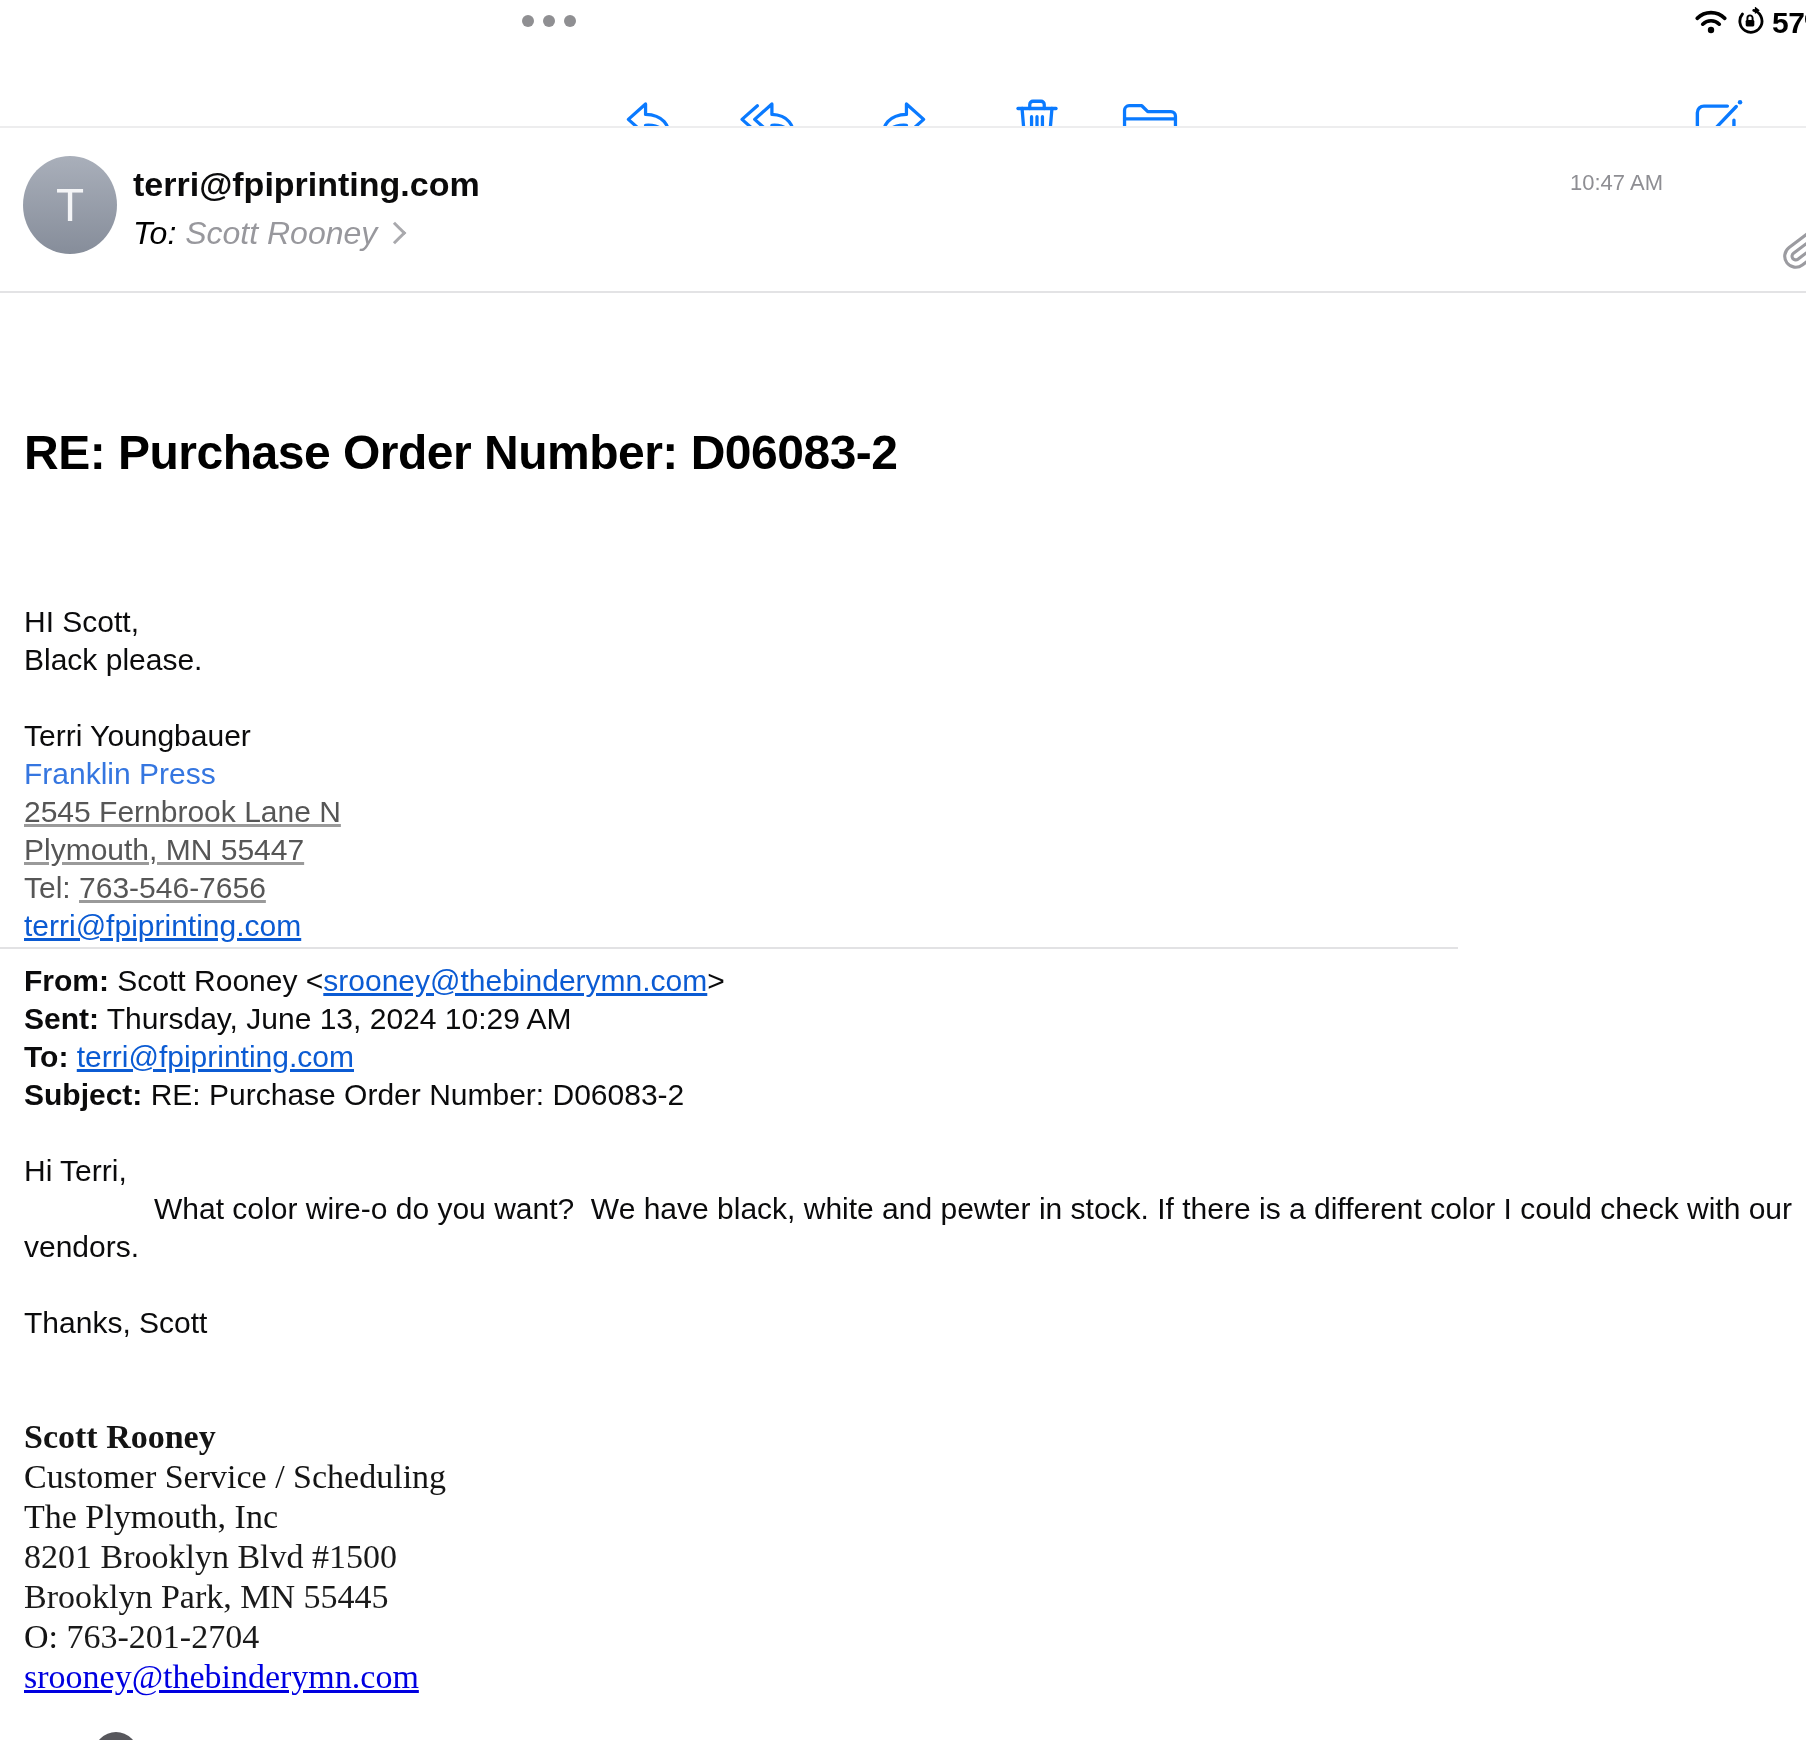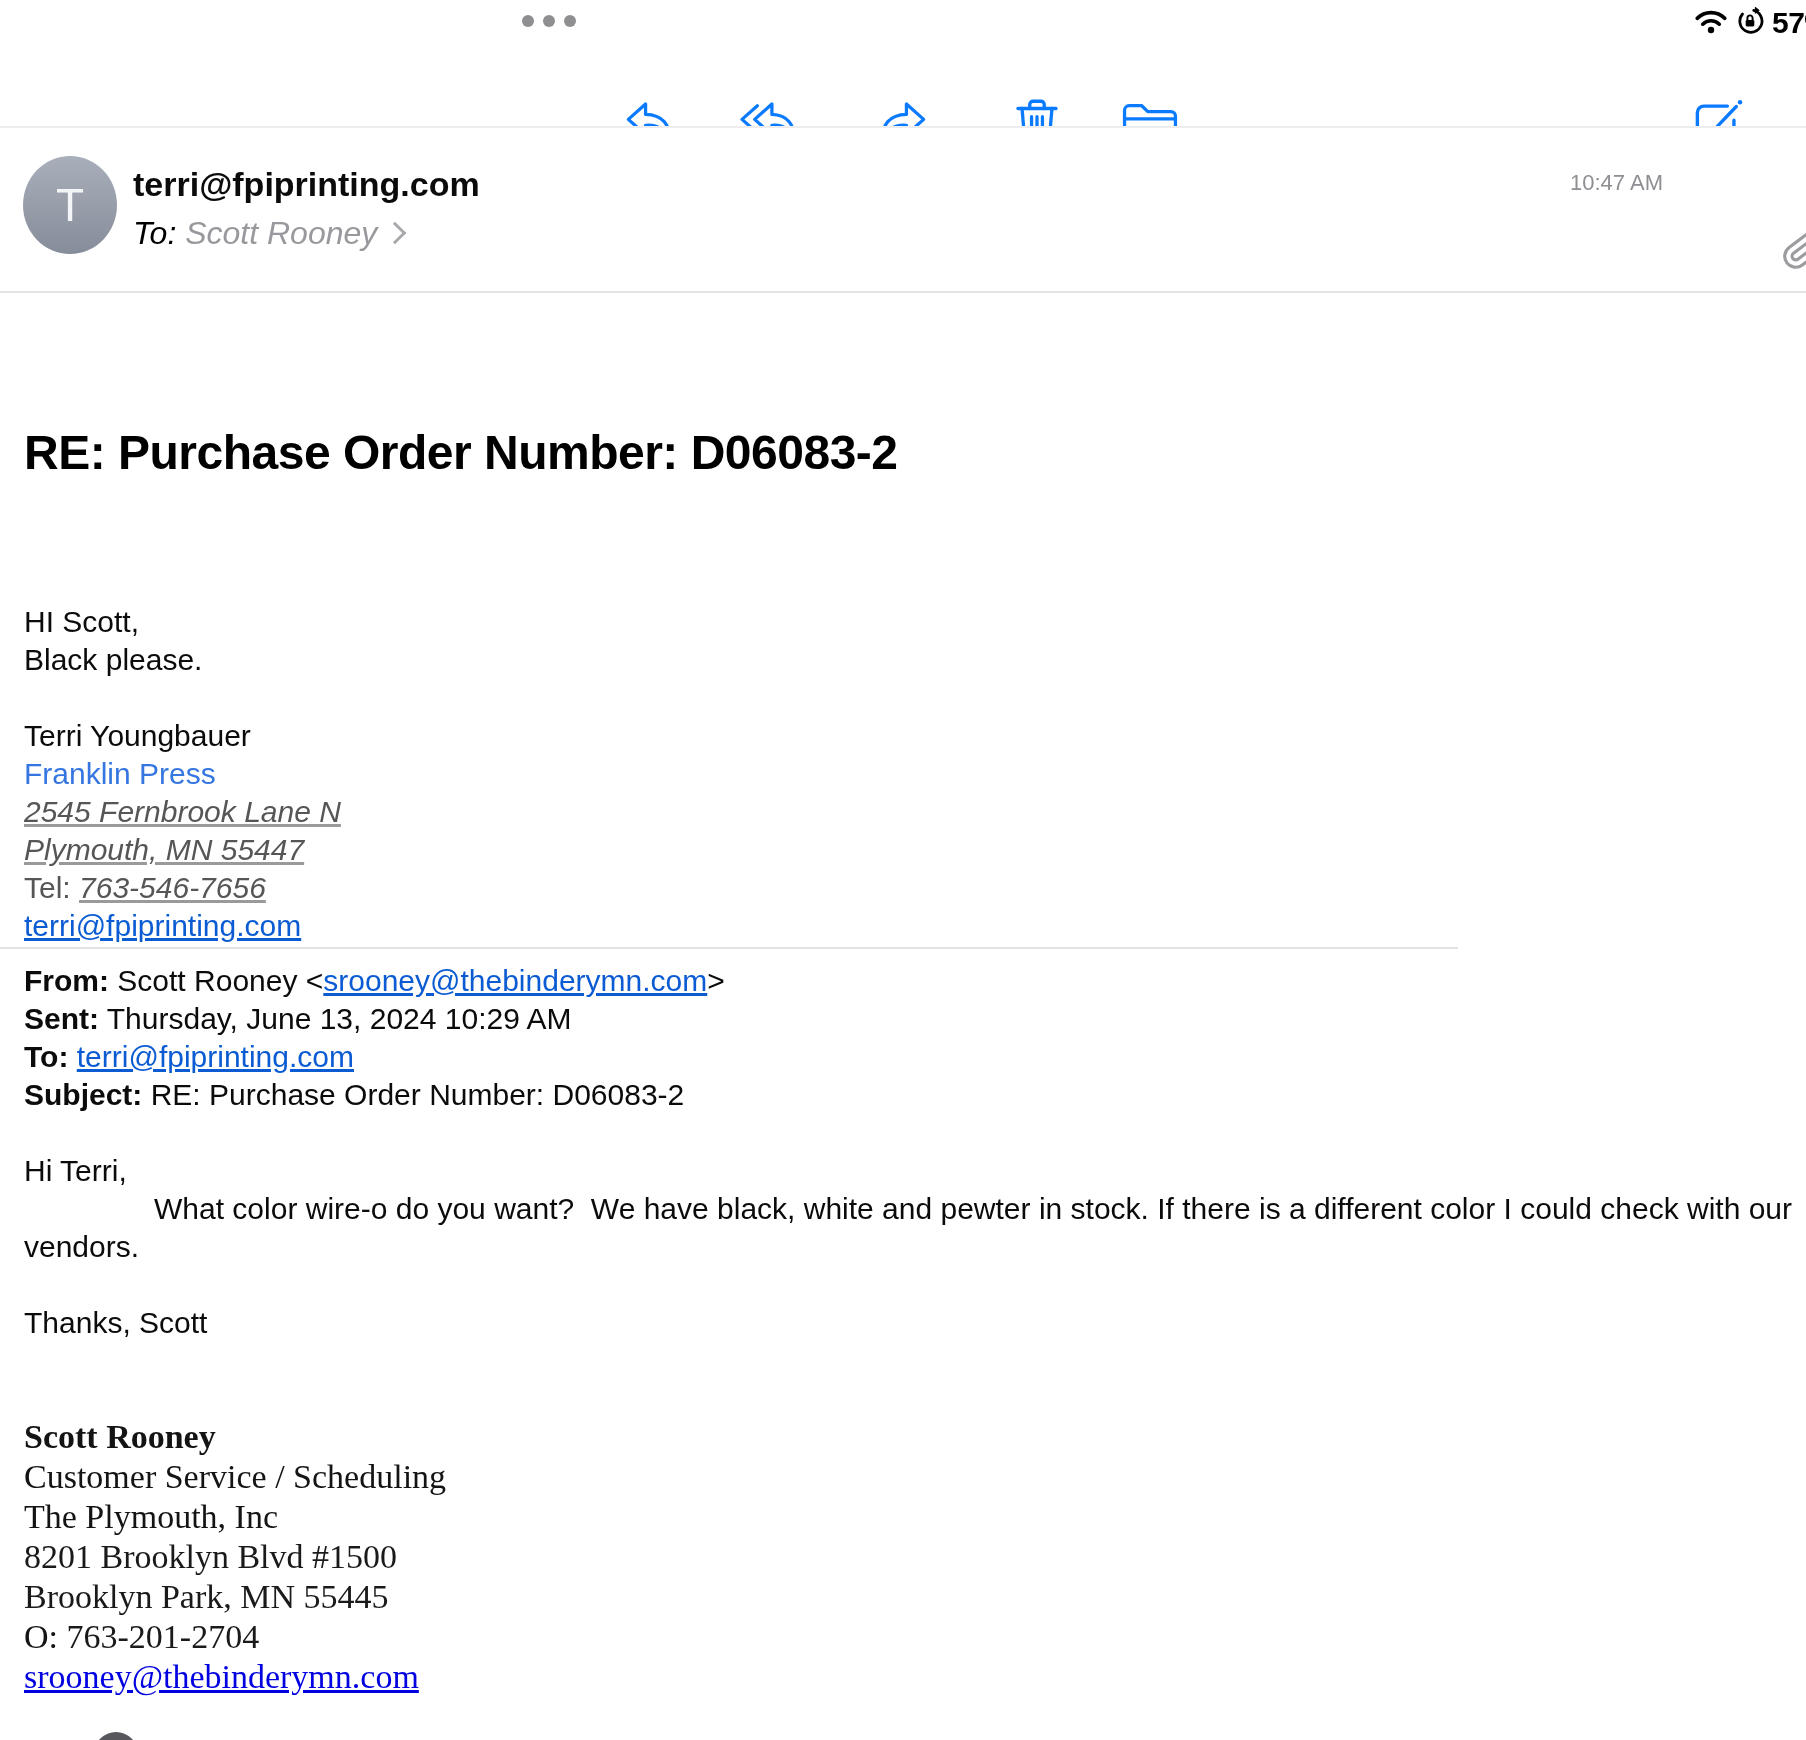--- a/index.html
+++ b/index.html
@@ -36,21 +36,21 @@
   .header-divider{position:absolute;top:164px;left:0;width:1806px;height:2px;background:#e3e3e5;}
   
   .content{position:absolute;top:293px;left:0;width:1458px;padding:0 24px;box-sizing:border-box;color:#000;}
   .subject{margin:132px 0 0 0;font-size:48px;line-height:56px;font-weight:700;letter-spacing:-0.5px;color:#000;}
   .body-sans{margin-top:122px;font-size:30px;line-height:38px;color:#0b0b0c;}
   .ln{min-height:38px;}
   .gap{height:38px;}
   a{cursor:pointer;}
   .company-link{color:var(--company_link,#3576e0);text-decoration:none;}
   .gray{color:#565656;}
-  .gray-link{color:#565656;text-decoration:underline;text-decoration-color:#9a9a9a;font-style:italic;}
+  .gray-link{color:#565656;text-decoration:underline;text-decoration-color:#9a9a9a;}
   .blue-link{color:var(--link_blue,#0b5bd3);text-decoration:underline;}
   .quote-divider{margin:2px -24px 0 -24px;height:2px;background:#e2e2e4;}
   .quoted{margin-top:13px;font-size:30px;line-height:38px;color:#0b0b0c;}
   .b{font-weight:700;}
   .q1{white-space:pre;text-indent:130px;}
   .serif-sig{margin-top:75px;font-family:"Liberation Serif",serif;font-size:34px;line-height:40px;color:#141414;}
   .ln-s{min-height:40px;}
   .serif-det{color:#1a1a1a;text-decoration-color:#8f8f8f;}
   .serif-blue{color:var(--serif_link_blue,#0000e0);text-decoration:underline;}
   .partial-logo{position:absolute;left:94px;top:1732px;width:44px;height:44px;border-radius:50%;background:#57575c;}

